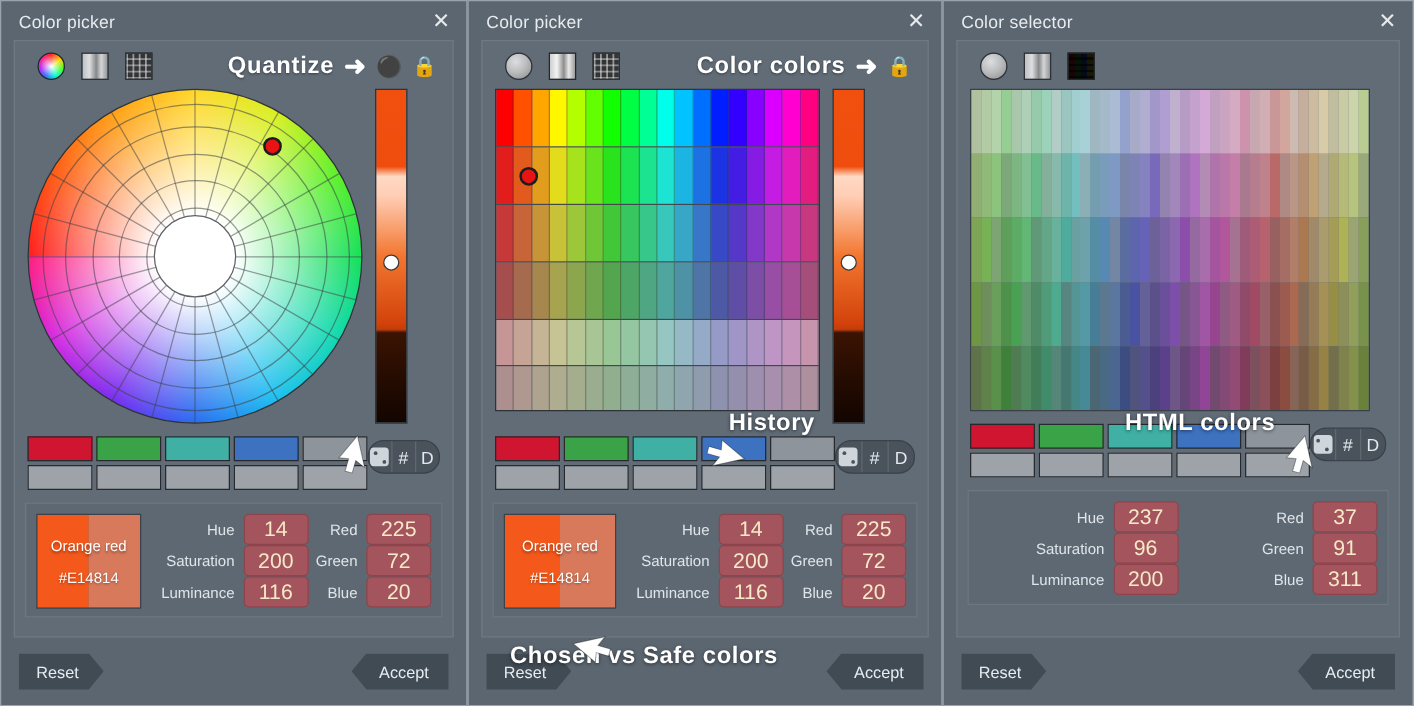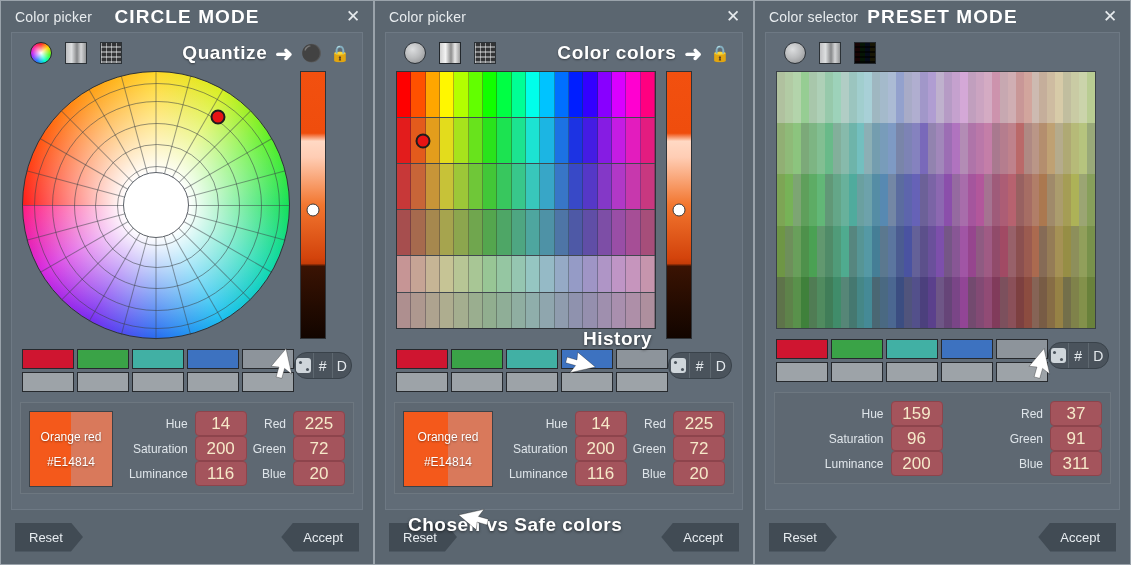--- a/index.html
+++ b/index.html
@@ -210,21 +210,20 @@
     text-shadow:0 1px 3px rgba(0,0,0,.55); white-space:nowrap; }
   .anno-arrow { position:absolute; z-index:20; pointer-events:none; }
 </style>
 </head>
 <body>
 
 <div class="panels" id="root">
     <div class="panel p1">
       <div class="titlebar">
         <span class="tb-app">Color picker</span>
-        <span class="tb-mode">CIRCLE MODE</span>
         <span class="tb-close">✕</span>
       </div>
       <div class="pbody">
         <div class="moderow">
           <div class="modeicon mi-wheel"></div>
           <div class="modeicon mi-gray" style="opacity: 0.85;"></div>
           <div class="modeicon mi-grid" style="opacity: 0.85;"></div>
           <div class="annot-inline">
             <span class="annot-txt">Quantize</span>
             <span class="annot-arrow">➜</span>
@@ -569,21 +568,20 @@
           <path d="M4 4 L26 18 L17 19 L22 28 L17 31 L12 22 L6 27 Z" fill="#ffffff" stroke="rgba(0,0,0,.35)" stroke-width="0.8"></path>
         </svg></div>
       <div class="anno" style="left: 33px; top: 513px;">Chosen vs Safe colors</div>
       <div class="anno-arrow" style="left: 85px; top: 497px;"><svg width="34" height="34" viewBox="0 0 34 34" style="transform: rotate(-45deg);">
           <path d="M4 4 L26 18 L17 19 L22 28 L17 31 L12 22 L6 27 Z" fill="#ffffff" stroke="rgba(0,0,0,.35)" stroke-width="0.8"></path>
         </svg></div>
     </div>
     <div class="panel p3">
       <div class="titlebar">
         <span class="tb-app">Color selector</span>
-        <span class="tb-mode">PRESET MODE</span>
         <span class="tb-close">✕</span>
       </div>
       <div class="pbody">
         <div class="moderow">
           <div class="modeicon mi-wheel off" style="opacity: 0.85;"></div>
           <div class="modeicon mi-gray" style="opacity: 0.85;"></div>
           <div class="modeicon mi-grid color"></div>
         </div>
         <div class="pickarea">
           <div class="picker-main">
@@ -824,21 +822,21 @@
             </div>
             <div class="gbtn">#</div>
             <div class="gbtn">D</div>
           </div>
         </div>
         <div class="infopanel">
           <div class="fields">
             <div class="fcol">
               <div class="frow">
                 <span class="flabel">Hue</span>
-                <span class="fval">159</span>
+                <span class="fval">237</span>
               </div>
               <div class="frow">
                 <span class="flabel">Saturation</span>
                 <span class="fval">96</span>
               </div>
               <div class="frow">
                 <span class="flabel">Luminance</span>
                 <span class="fval">200</span>
               </div>
             </div>
@@ -856,17 +854,18 @@
                 <span class="fval">311</span>
               </div>
             </div>
           </div>
         </div>
       </div>
       <div class="footer">
         <div class="fbtn reset">Reset</div>
         <div class="fbtn accept">Accept</div>
       </div>
+      <div class="anno" style="left: 145px; top: 327px;">HTML colors</div>
       <div class="anno-arrow" style="left: 272px; top: 349px;"><svg width="34" height="34" viewBox="0 0 34 34" style="transform: rotate(45deg);">
           <path d="M4 4 L26 18 L17 19 L22 28 L17 31 L12 22 L6 27 Z" fill="#ffffff" stroke="rgba(0,0,0,.35)" stroke-width="0.8"></path>
         </svg></div>
     </div>
   </div>
 
 </body></html>

